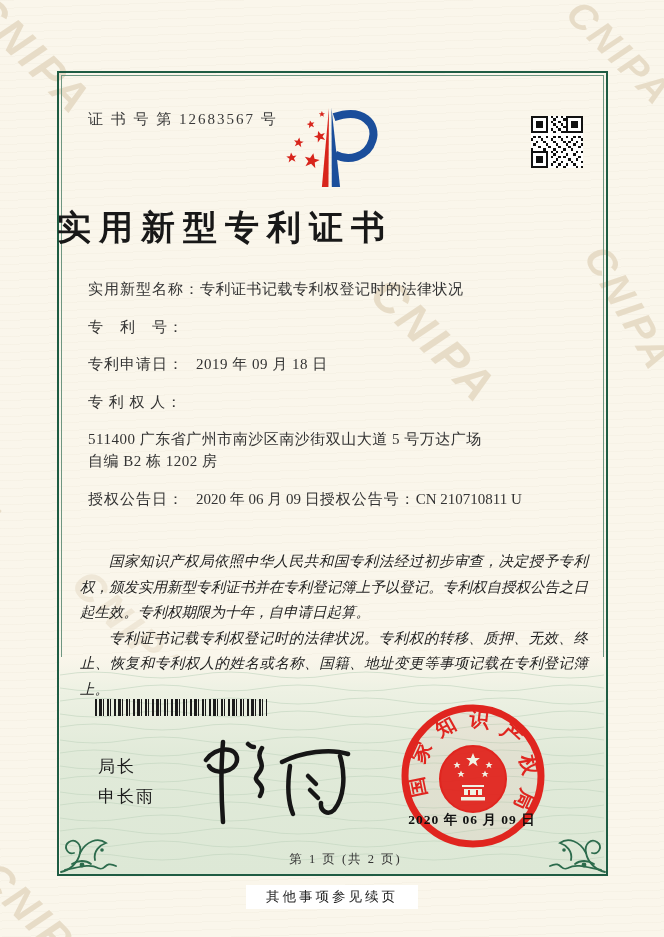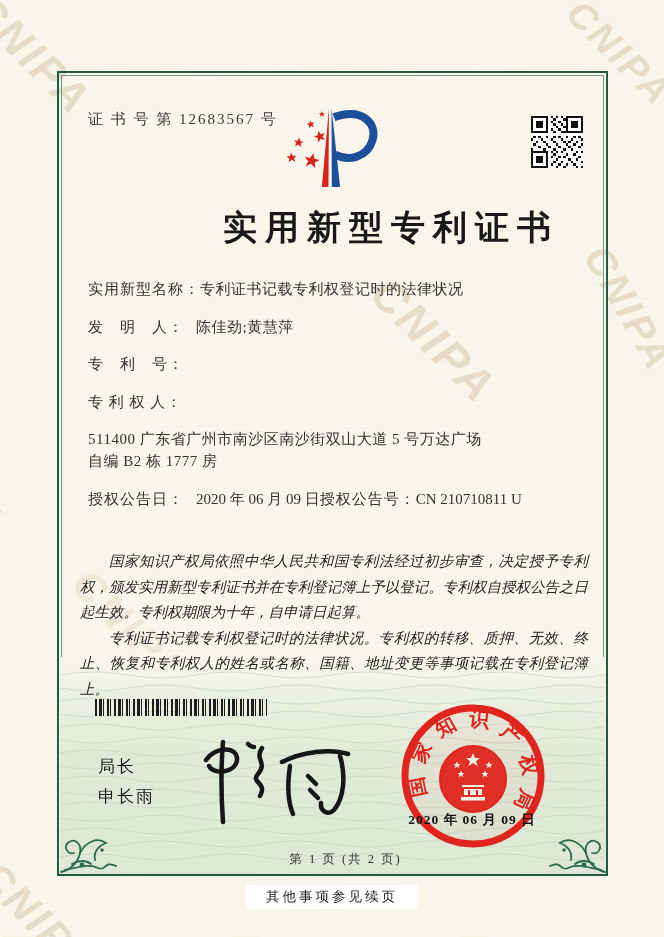--- a/index.html
+++ b/index.html
@@ -23,21 +23,21 @@
     border:2.5px solid #1f5c43; z-index:1;
   }
   .border-inner { position:absolute; inset:2px; border:1px solid #6e9681; }
   .content { position:absolute; inset:0; z-index:2; }
 
   .cert-no { position:absolute; left:88px; top:110px; font-size:15px; letter-spacing:2px; color:#3a3a3a; }
 
   .logo { position:absolute; left:266px; top:102px; width:132px; height:96px; }
   .qr { position:absolute; left:531px; top:116px; width:52px; height:52px; }
 
-  .title { position:absolute; left:57px; top:205px; width:502px; text-align:right;
+  .title { position:absolute; left:57px; top:205px; width:502px; text-align:left;
            font-size:34px; font-weight:bold; letter-spacing:8px; color:#181818; }
 
   .fields { position:absolute; left:88px; top:278px; width:492px; font-size:15px; color:#333; }
   .row { display:flex; margin-bottom:15.5px; line-height:22px; }
   .row .label { flex:0 0 108px; white-space:pre; letter-spacing:1px; }
   .row .value { flex:1; white-space:pre-line; letter-spacing:.5px; }
   .row.grant .label2 { white-space:pre; letter-spacing:1px; }
 
   .body-text { position:absolute; left:80px; top:549px; width:508px;
     font-size:14.5px; font-style:italic; line-height:25.5px; color:#222;
@@ -163,32 +163,32 @@
     </svg>
 
     <div class="title">实用新型专利证书</div>
 
     <div class="fields">
       <div class="row">
         <span class="label">实用新型名称：</span>
         <span class="value">专利证书记载专利权登记时的法律状况</span>
       </div>
       <div class="row">
-        <span class="label">发　明　人：</span>
-        <span class="value">陈佳劲;黄慧萍</span>
-      </div>
-      <div class="row">
         <span class="label">专　利　号：</span>
       </div>
       <div class="row">
+        <span class="label">专利申请日：</span>
+        <span class="value">2019 年 09 月 18 日</span>
+      </div>
+      <div class="row">
         <span class="label">专 利 权 人：</span>
       </div>
       <div class="row">
         <span class="value">511400 广东省广州市南沙区南沙街双山大道 5 号万达广场
-自编 B2 栋 1777 房</span>
+自编 B2 栋 1202 房</span>
       </div>
       <div class="row grant">
         <span class="label">授权公告日：</span>
         <span>2020 年 06 月 09 日</span>
         <span class="label2">授权公告号：</span>
         <span>CN 210710811 U</span>
       </div>
     </div>
 
     <div class="body-text">

